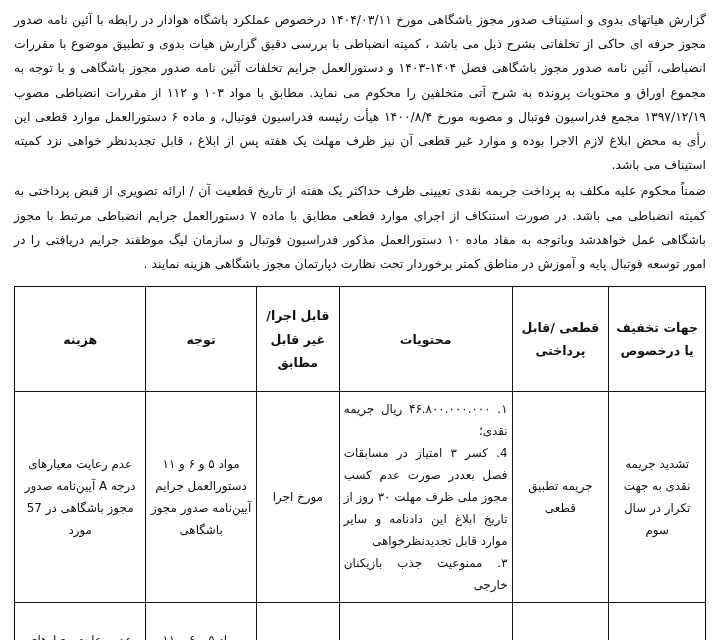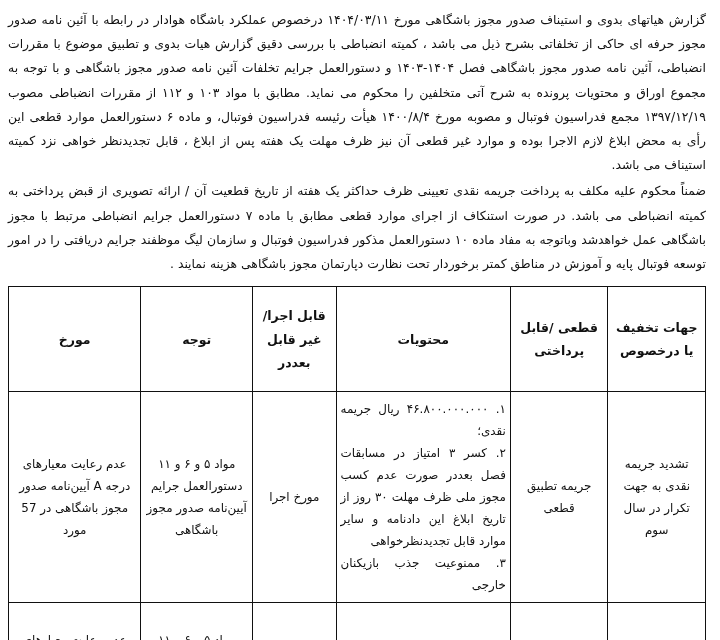--- a/index.html
+++ b/index.html
@@ -12,21 +12,21 @@
     height: 640px;
     font-family: "DejaVu Sans", "Liberation Sans", sans-serif;
     color: #111111;
     overflow: hidden;
   }
   .page {
     position: relative;
     width: 720px;
     height: 640px;
     box-sizing: border-box;
-    padding: 8px 14px 0 8px;
+    padding: 8px 14px 0 14px;
   }
   .intro {
     direction: rtl;
     text-align: justify;
     text-align-last: right;
     font-size: 12.4px;
     line-height: 1.95;
     letter-spacing: 0;
     color: #111;
   }
@@ -96,32 +96,32 @@
       <col class="col-tanbihat">
       <col class="col-ghabel">
       <col class="col-mostanad">
       <col class="col-takhalof">
     </colgroup>
     <thead>
       <tr>
         <th>جهات تخفیف یا درخصوص</th>
         <th>قطعی /قابل پرداختی</th>
         <th>محتویات</th>
-        <th>قابل اجرا/غیر قابل بعددر</th>
+        <th>قابل اجرا/غیر قابل مطابق</th>
         <th>توجه</th>
-        <th>مورخ</th>
+        <th>هزینه</th>
       </tr>
     </thead>
     <tbody>
       <tr class="row1">
         <td class="cell">تشدید جریمه نقدی به جهت تکرار در سال سوم</td>
         <td class="cell">جریمه تطبیق قطعی</td>
         <td class="cell tanbihat">
           <span class="line">۱. ۴۶.۸۰۰.۰۰۰.۰۰۰ ریال جریمه نقدی؛</span>
-          <span class="line">۲. کسر ۳ امتیاز در مسابقات فصل بعددر صورت عدم کسب مجوز ملی ظرف مهلت ۳۰ روز از تاریخ ابلاغ این دادنامه و سایر موارد قابل تجدیدنظرخواهی</span>
+          <span class="line">4. کسر ۳ امتیاز در مسابقات فصل بعددر صورت عدم کسب مجوز ملی ظرف مهلت ۳۰ روز از تاریخ ابلاغ این دادنامه و سایر موارد قابل تجدیدنظرخواهی</span>
           <span class="line">۳. ممنوعیت جذب بازیکنان خارجی</span>
         </td>
         <td class="cell">مورخ اجرا</td>
         <td class="cell">مواد ۵ و ۶ و ۱۱ دستورالعمل جرایم آیین‌نامه صدور مجوز باشگاهی</td>
         <td class="cell">عدم رعایت معیارهای درجه A آیین‌نامه صدور مجوز باشگاهی در 57 مورد</td>
       </tr>
       <tr class="row2">
         <td class="cell">تشدید به جهت تکرار در سال دوم</td>
         <td class="cell">قطعی</td>
         <td class="cell">۹.۰۰۰.۰۰۰.۰۰۰ ریال جریمه نقدی</td>

